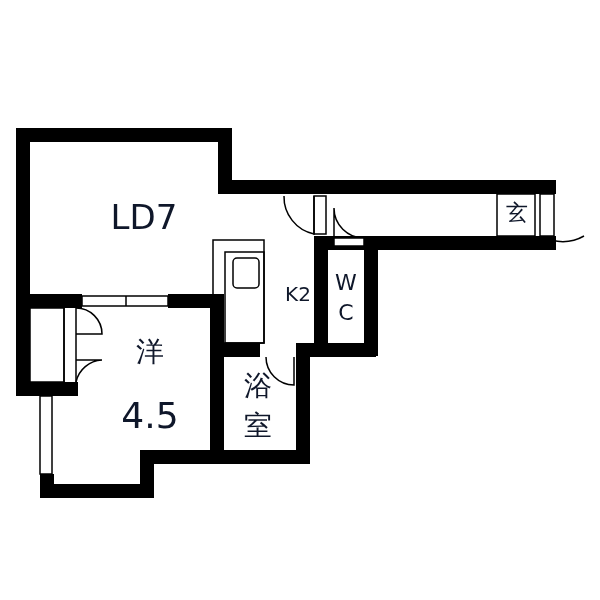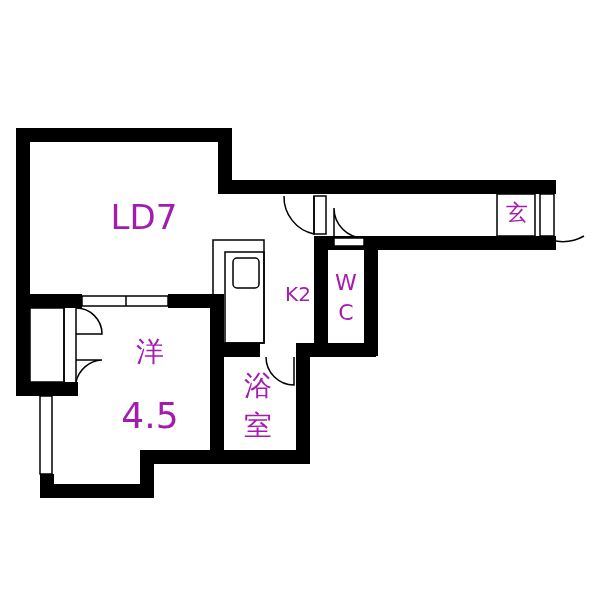--- a/index.html
+++ b/index.html
@@ -1,18 +1,18 @@
 <!DOCTYPE html>
 <html><head>
 <meta charset="utf-8">
 <style>
   html,body{margin:0;padding:0;background:#fff;}
   body{width:600px;height:600px;position:relative;overflow:hidden;font-family:"DejaVu Sans","Liberation Sans",sans-serif;}
   svg{position:absolute;left:0;top:0;}
-  .lbl{position:absolute;color:#a21caf;text-align:center;line-height:1;}
+  .lbl{position:absolute;color:#0f172a;text-align:center;line-height:1;}
 </style>
 </head>
 <body>
 
 <svg width="600" height="600" viewBox="0 0 600 600">
   <g fill="#000">
 
     <rect x="16" y="128" width="216" height="14"></rect>
     <rect x="16" y="128" width="14" height="262"></rect>
     <rect x="218" y="128" width="14" height="64"></rect>

